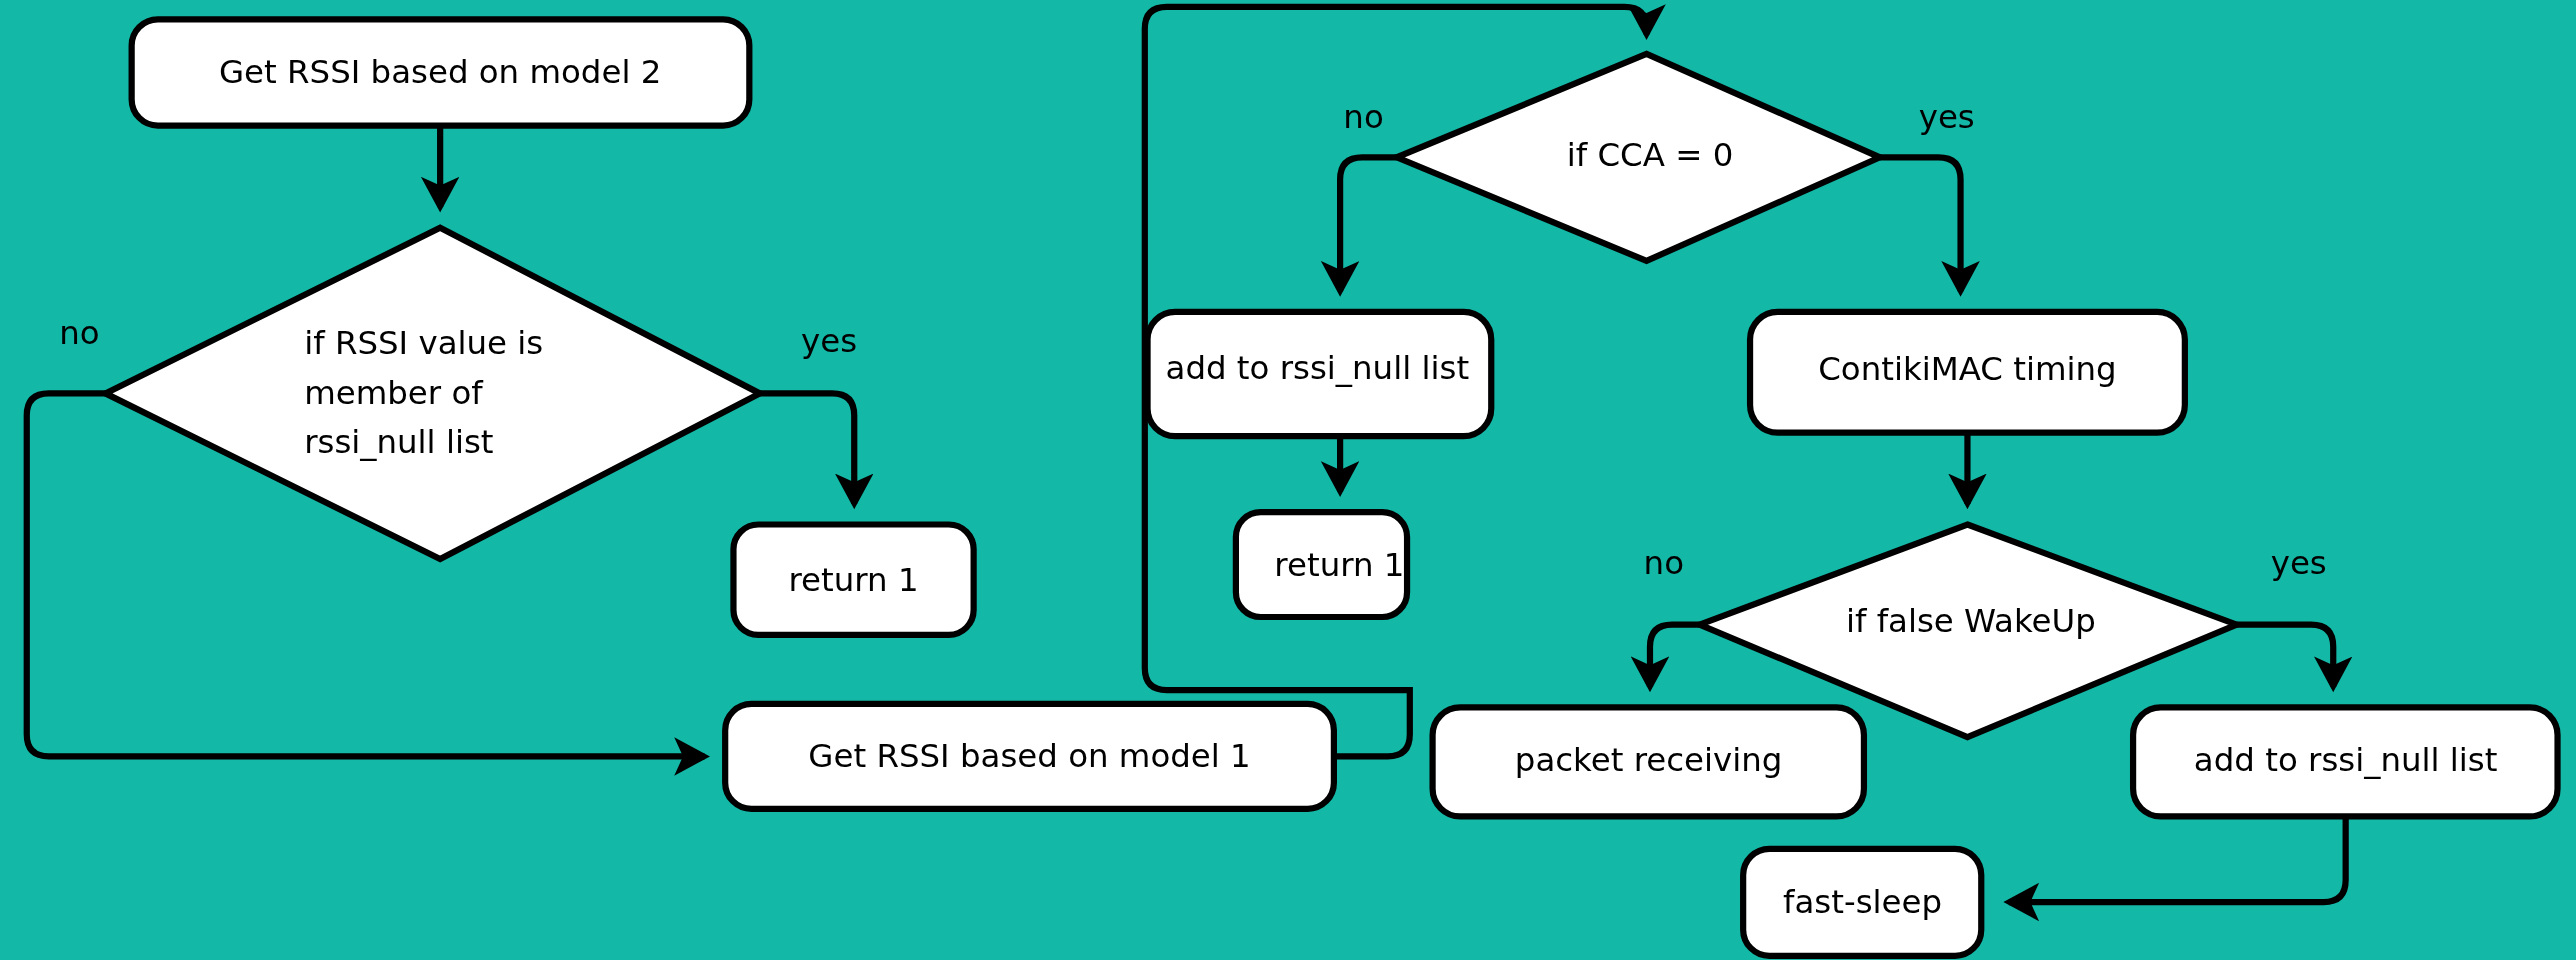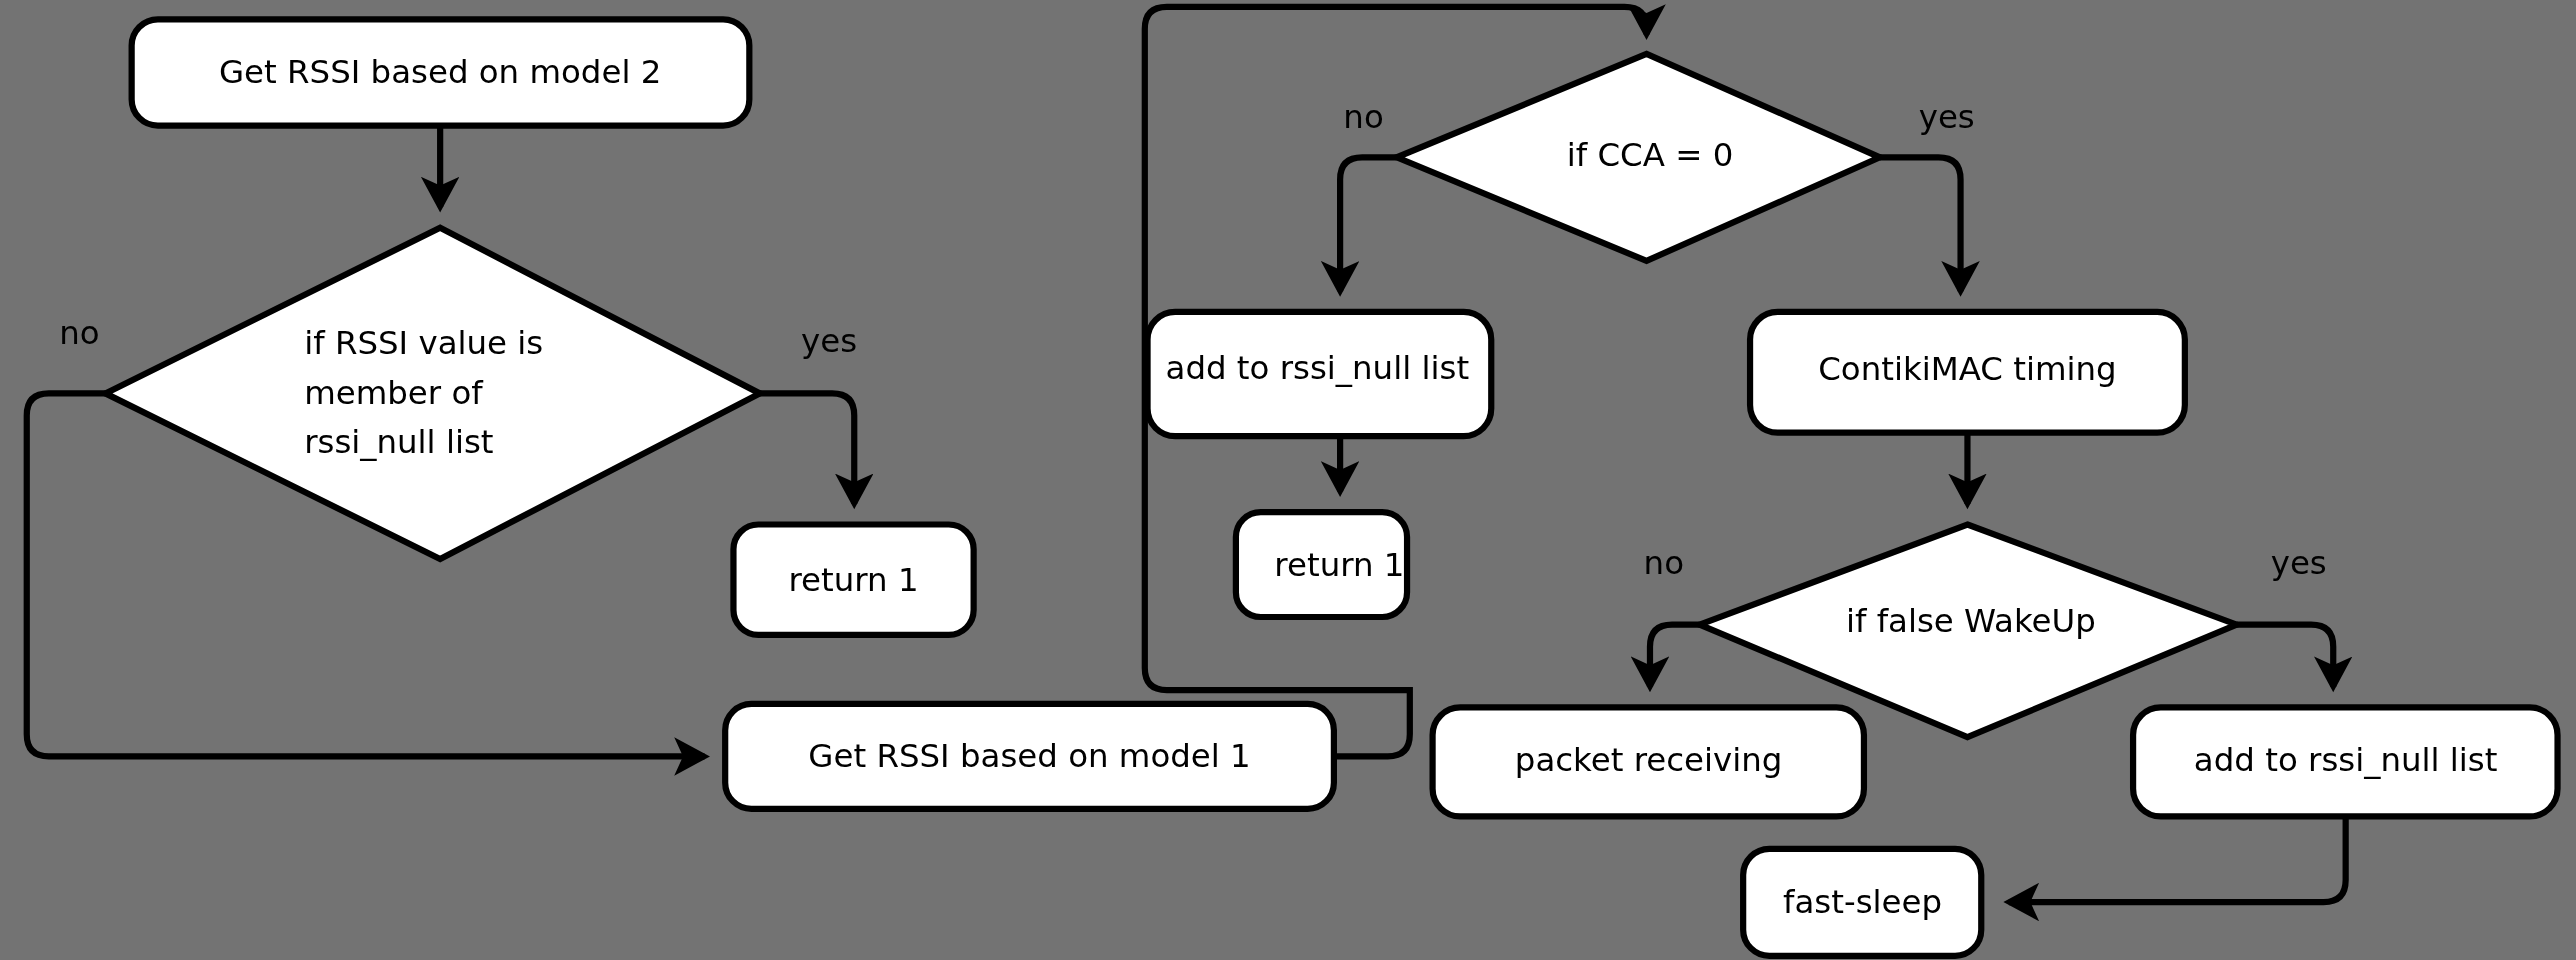--- a/index.html
+++ b/index.html
@@ -1,16 +1,16 @@
 <!DOCTYPE html>
 <html style="font-size:11px"><head>
 <meta charset="utf-8">
 <style>
   html,body{margin:0;padding:0;background:#ffffff;}
-  #stage{position:relative;width:2576px;height:960px;background:#737373;overflow:hidden;}
+  #stage{position:relative;width:2576px;height:960px;background:#14b8a6;overflow:hidden;}
   svg{display:block;}
   .node-text{
     font-family:"DejaVu Sans", sans-serif;
     font-size:47px;
     fill:#000000;
     dominant-baseline:middle;
   }
   .edge-label{
     font-family:"DejaVu Sans", sans-serif;
     font-size:47px;

